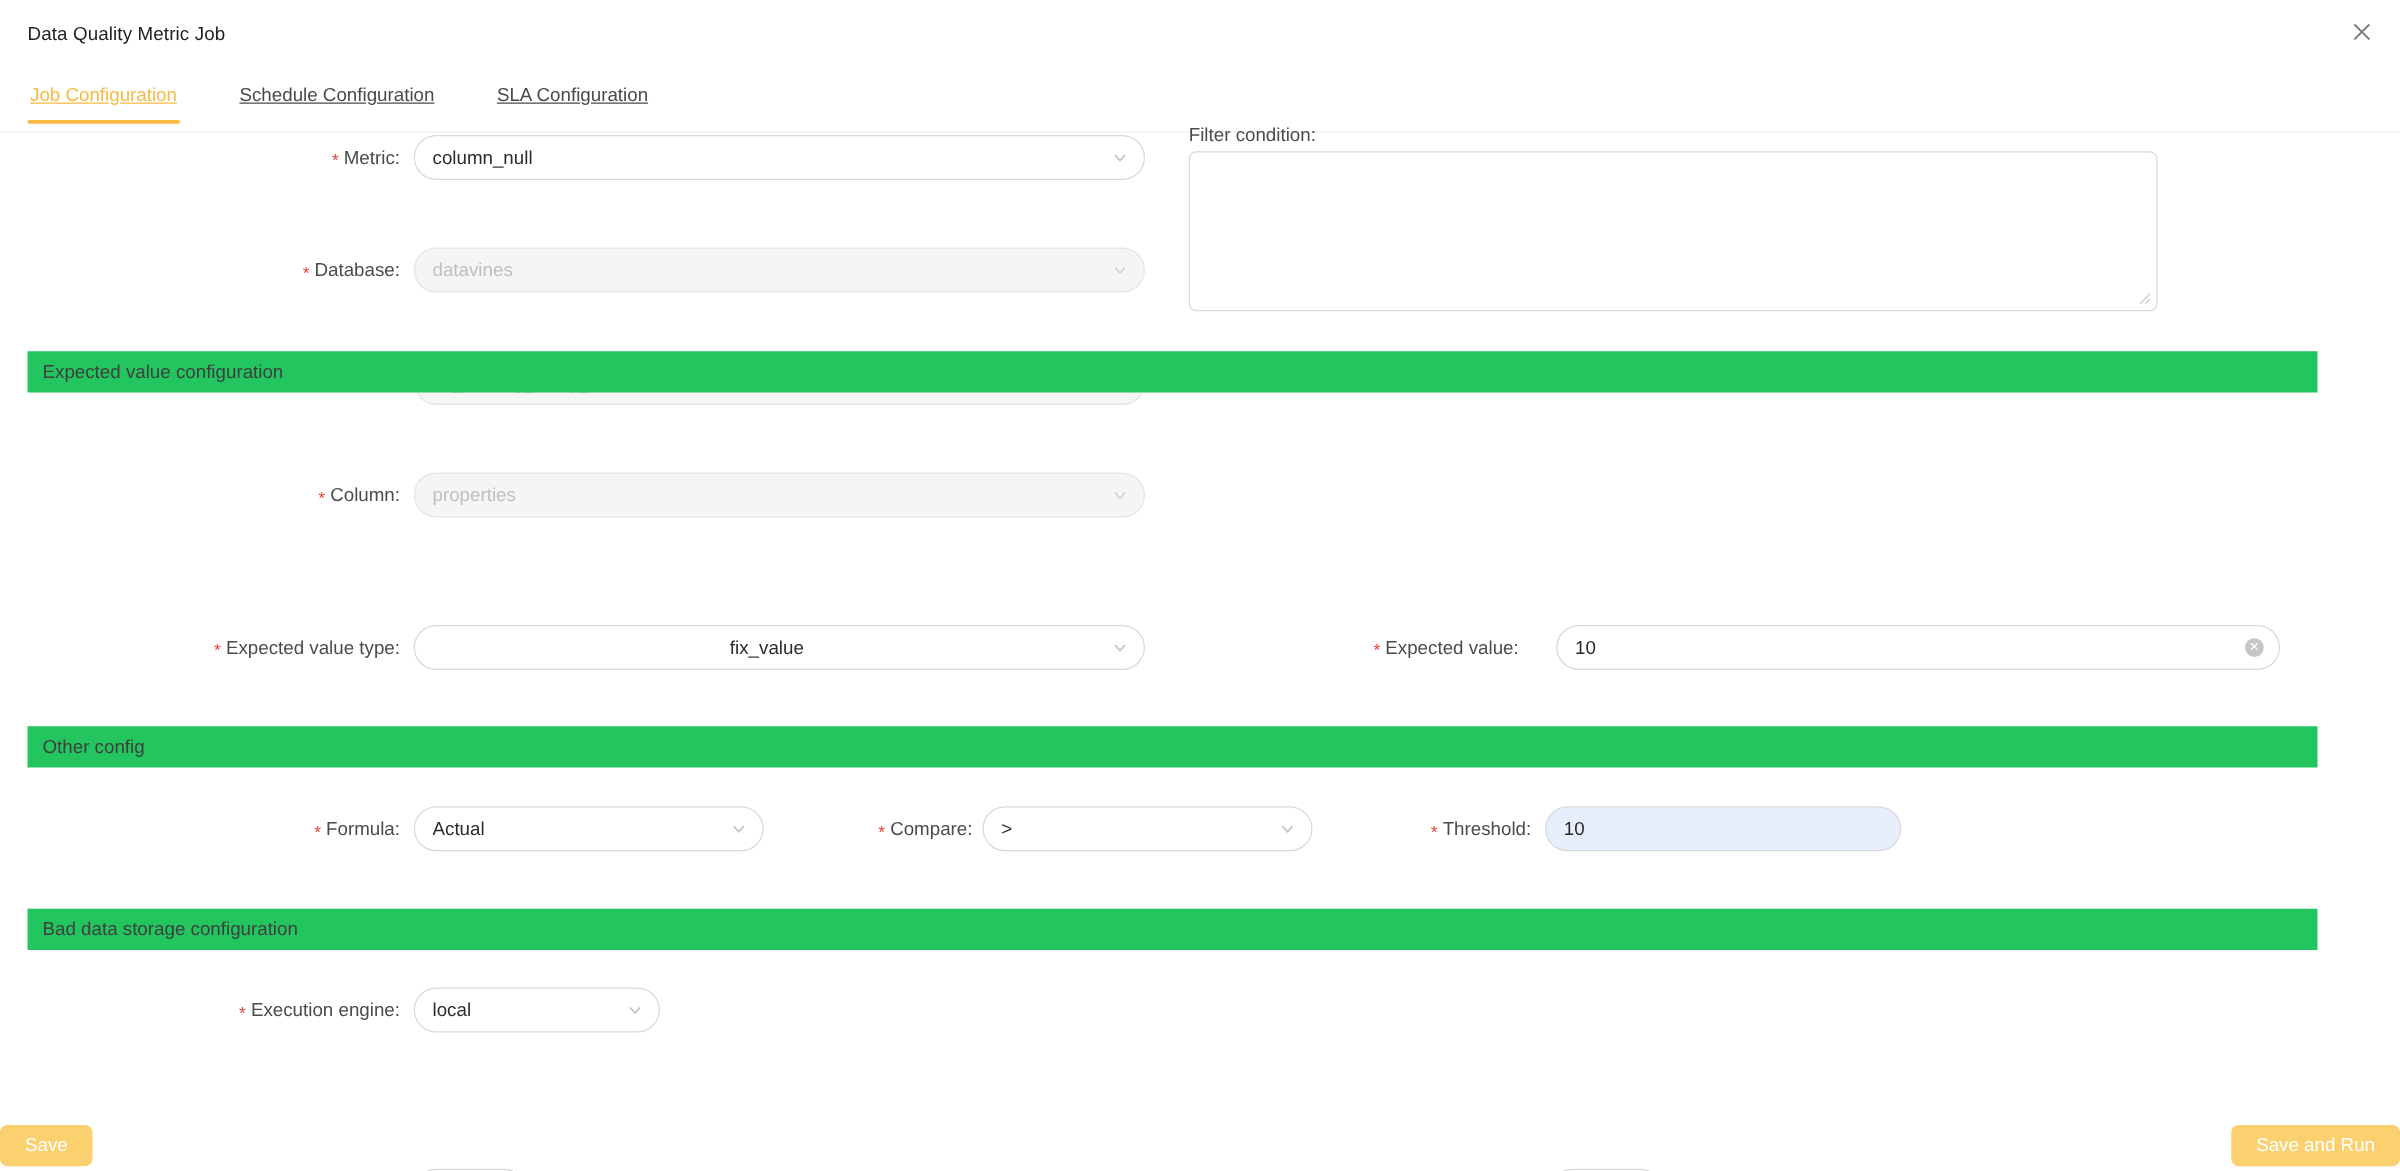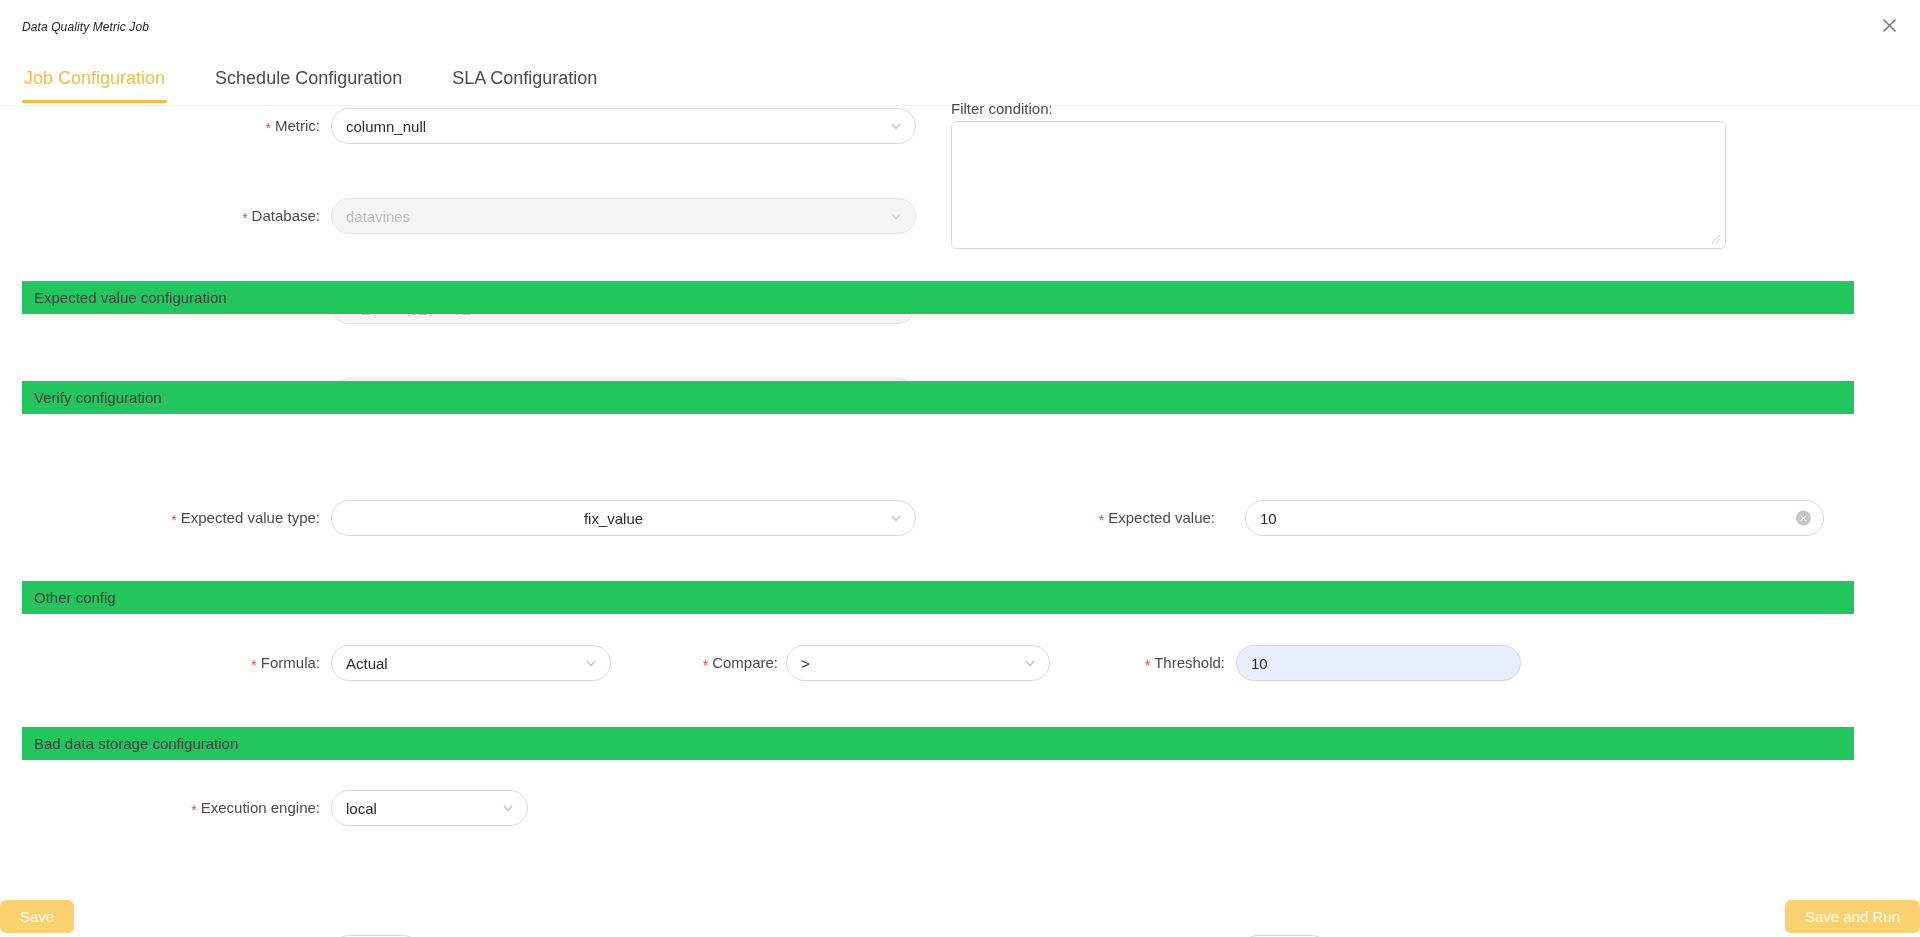--- a/index.html
+++ b/index.html
@@ -12,39 +12,39 @@
     overflow: hidden;
   }
   .dialog { position: relative; width: 1920px; height: 937px; background: #fff; }
 
   
   .dlg-header {
     position: absolute; left: 0; top: 0; width: 1920px; height: 54px;
     display: flex; align-items: center;
   }
   .dlg-title {
-    margin-left: 22px; font-size: 12px; color: #1f1f1f; letter-spacing: .1px; font-style: italic;
+    margin-left: 22px; font-size: 15px; color: #1f1f1f; letter-spacing: .1px;
   }
   .close-btn {
     position: absolute; right: 20px; top: 14px;
     width: 22px; height: 22px; cursor: pointer;
     display: flex; align-items: center; justify-content: center;
     color: #8c8c8c;
   }
   .close-btn svg { display: block; }
 
   
   .tabbar {
     position: absolute; left: 0; top: 62px; width: 1920px; height: 44px;
     display: flex; align-items: flex-start; padding-left: 22px;
     border-bottom: 1px solid #f0f0f0;
   }
   .tab {
-    font-size: 18px; color: #4a4a4a; padding: 6px 2px 13px 2px;
-    margin-right: 46px; cursor: pointer; position: relative; white-space: nowrap;
+    font-size: 15px; color: #4a4a4a; padding: 6px 2px 13px 2px;
+    margin-right: 46px; cursor: pointer; position: relative; white-space: nowrap; text-decoration: underline;
   }
   .tab.active { color: #f7bb43; }
   .tab.active::after {
     content: ""; position: absolute; left: 0; right: 0; bottom: -1px;
     height: 3px; background: #f7bb43; border-radius: 2px;
   }
 
   
   .form-area { position: absolute; left: 0; top: 108px; width: 1920px; }
 
@@ -223,23 +223,20 @@
 
       <div class="lbl" style="left:930px; width:285px;">
         <span class="req-star">*</span><span>Expected value</span>:
       </div>
       <div class="ctrl" style="left:1245px; width:579px; top:0;">
         <span class="val">10</span>
         <span class="clear-ico">✕</span>
       </div>
     </div>
 
-    <div class="section-bar" style="top:273px;">
-      <span>Verify configuration</span>
-    </div>
 
     <div class="row" style="top:312px;">
       <div class="lbl" style="left:150px; width:170px;">
         <span class="req-star">*</span><span>Formula</span>:
       </div>
       <div class="ctrl select" style="left:331px; width:280px; top:0;">
         <span class="val">Actual</span>
         <span class="caret">
           <svg width="12" height="12" viewBox="0 0 12 12">
               <path d="M2 4 L6 8.5 L10 4" stroke="#c0c0c0" stroke-width="1.3" fill="none"></path>

